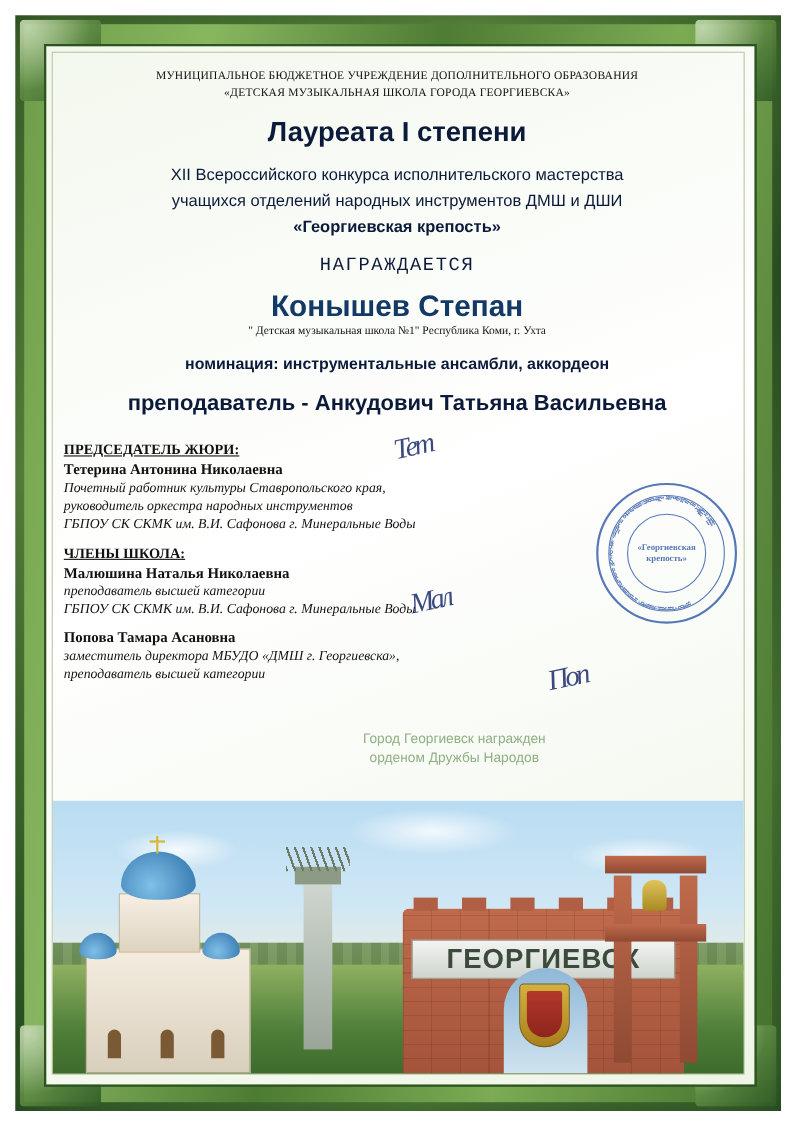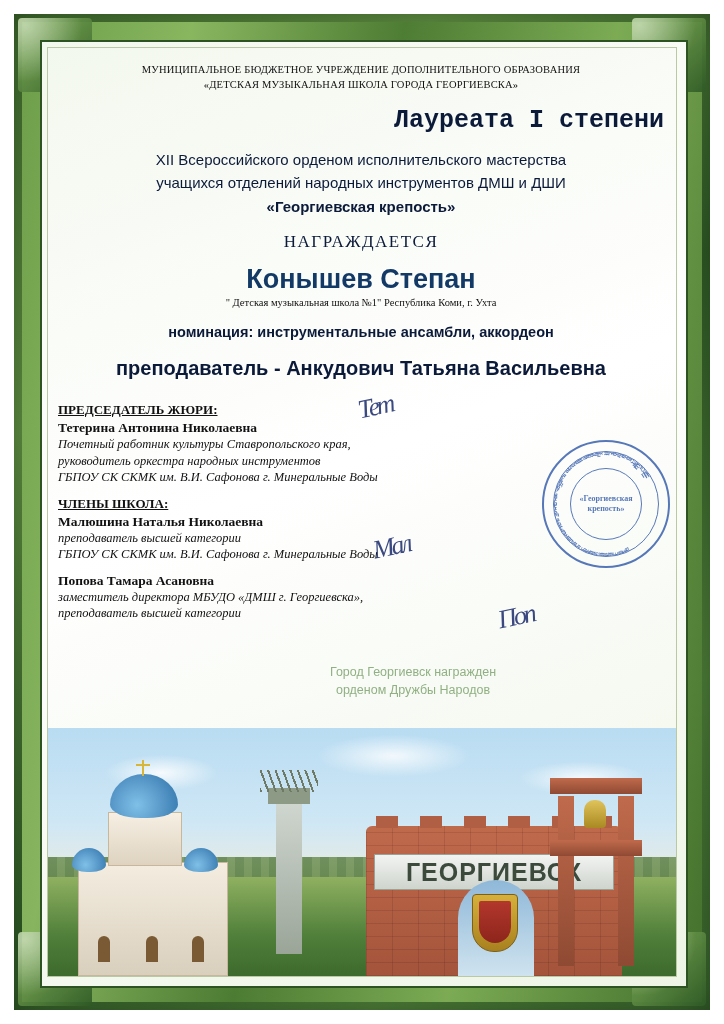--- a/index.html
+++ b/index.html
@@ -92,26 +92,26 @@
     font-size: 54px;
     font-weight: bold;
     letter-spacing: 2px;
     color: #215c1e;
     margin-top: 10px;
     text-shadow: 1px 1px 0 #b9d6a6, 2px 2px 3px rgba(0,0,0,.25);
     font-family: "Liberation Serif", serif;
   }
 
   .degree {
-    text-align: right;
+    text-align: center;
     font-size: 25px;
     font-weight: bold;
     color: #0c1a3a;
     margin-top: 14px;
-    font-family: Liberation Mono, monospace;
+    font-family: Liberation Sans, sans-serif;
   }
 
   .competition {
     text-align: center;
     font-size: 15px;
     color: #0c1a3a;
     margin-top: 14px;
     line-height: 1.5;
     font-family: "Liberation Sans", sans-serif;
   }
@@ -120,21 +120,21 @@
     display: block;
     margin-top: 2px;
   }
 
   .awarded {
     text-align: center;
     font-size: 17px;
     letter-spacing: 1.5px;
     color: #0c1a3a;
     margin-top: 13px;
-    font-family: Liberation Serif, serif;
+    font-family: Liberation Mono, monospace;
   }
 
   .laureate-name {
     text-align: center;
     font-size: 27px;
     font-weight: bold;
     color: #133a66;
     margin-top: 12px;
     font-family: "Liberation Sans", sans-serif;
   }
@@ -501,21 +501,21 @@
 
   <div class="content">
 
     <div class="org-line">МУНИЦИПАЛЬНОЕ БЮДЖЕТНОЕ УЧРЕЖДЕНИЕ ДОПОЛНИТЕЛЬНОГО ОБРАЗОВАНИЯ</div>
     <div class="org-line">«ДЕТСКАЯ МУЗЫКАЛЬНАЯ ШКОЛА ГОРОДА ГЕОРГИЕВСКА»</div>
 
 
     <div class="degree">Лауреата I степени</div>
 
     <div class="competition">
-      <div>XII Всероссийского орденом исполнительского мастерства</div>
+      <div>XII Всероссийского конкурса исполнительского мастерства</div>
       <div>учащихся отделений народных инструментов ДМШ и ДШИ</div>
       <div class="quoted">«Георгиевская крепость»</div>
     </div>
 
     <div class="awarded">НАГРАЖДАЕТСЯ</div>
 
     <div class="laureate-name">Конышев Степан</div>
 
     <div class="school-line" style="margin-top:0">" Детская музыкальная школа №1" Республика Коми, г. Ухта</div>
 

